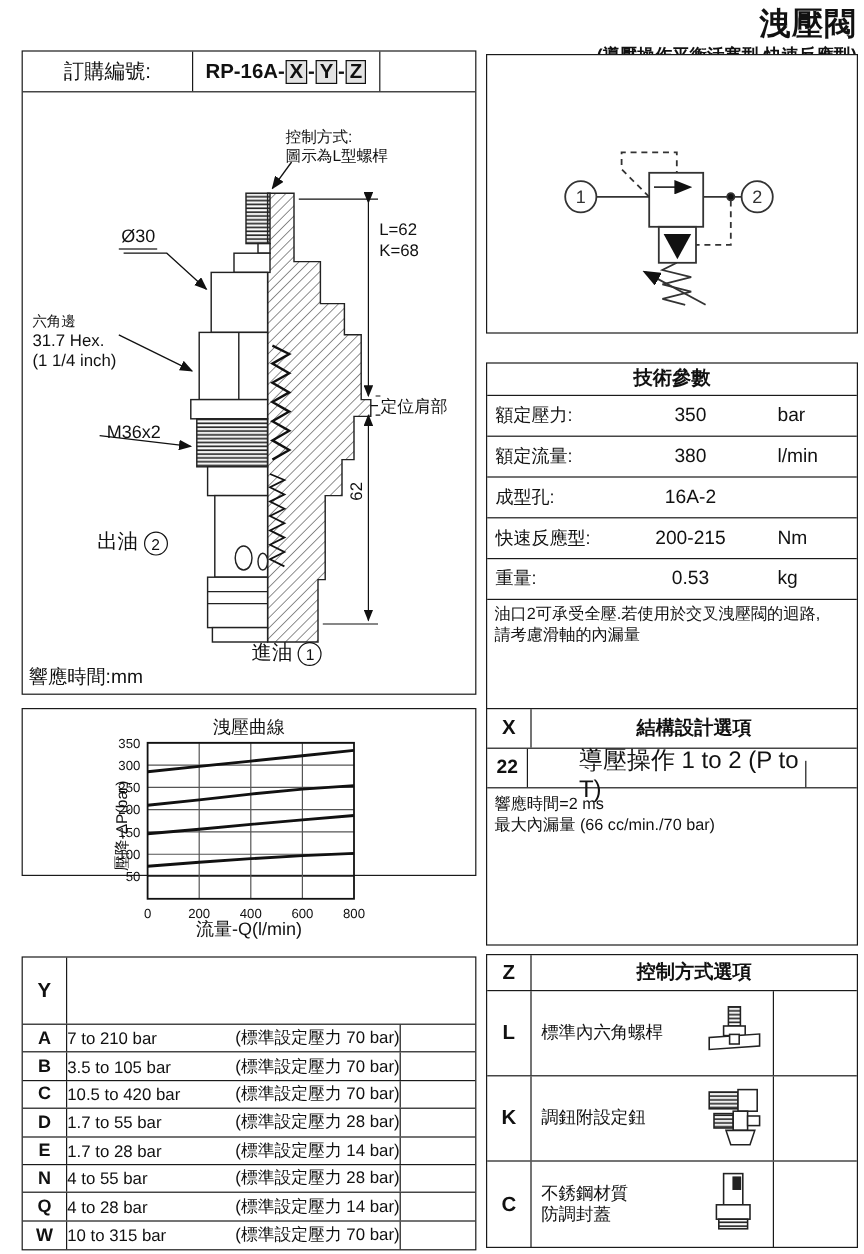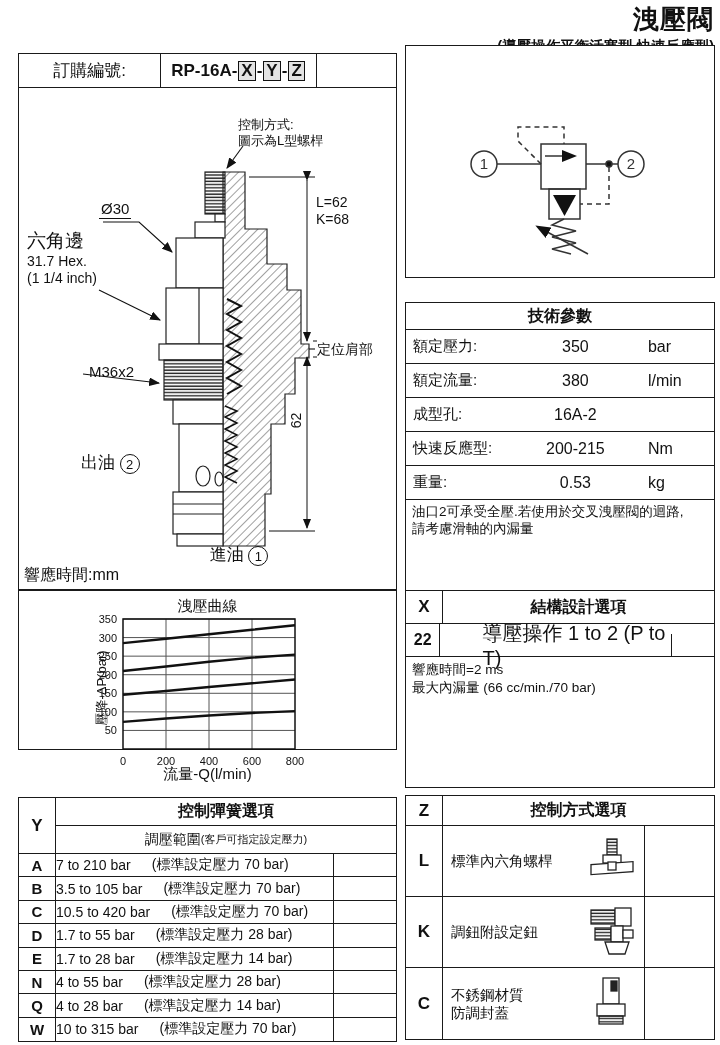--- a/index.html
+++ b/index.html
@@ -45,21 +45,21 @@
     align-items:center; justify-content:center; font-weight:bold; font-size:17px; }
   .opt-title { flex:1; display:flex; align-items:center; justify-content:center;
     font-weight:bold; font-size:16px; }
   .y-sub { display:flex; align-items:center; justify-content:center; font-size:14px;
     border-bottom:1.5px solid #1a1a1a; height:26px; }
   .y-sub .small { font-size:11px; }
   .y-row { display:flex; height:23.4px; border-bottom:1.5px solid #1a1a1a; }
   .y-row:last-child { border-bottom:none; }
   .y-row .y-code { width:37px; border-right:1.5px solid #1a1a1a; display:flex;
     align-items:center; justify-content:center; font-weight:bold; font-size:15px; }
-  .y-row .y-text { flex:1; display:flex; align-items:center; justify-content:flex-start;
+  .y-row .y-text { flex:1; display:flex; align-items:center; justify-content:space-between;
     font-size:14px; border-right:1.5px solid #1a1a1a; gap:21px; white-space:nowrap; }
   .y-row .y-empty { width:62px; }
   .x-row { display:flex; height:33px; border-bottom:1.5px solid #1a1a1a;gap:42px; }
   .x-row .x-code { width:37px; border-right:1.5px solid #1a1a1a; display:flex;
     align-items:center; justify-content:center; font-weight:bold; font-size:16px; }
   .x-row .x-text { width:204px; border-right:1.5px solid #1a1a1a; display:flex;
     align-items:center; justify-content:center; font-size:20px;margin-top:10px; }
   .x-notes { padding:4px 6px; font-size:13.5px; line-height:1.35; }
   .z-row { display:flex; height:71.2px; border-bottom:1.5px solid #1a1a1a; }
   .z-row:last-child { border-bottom:none; }
@@ -83,21 +83,21 @@
 </head>
 <body>
 
 <div class="page">
 
   <div class="titleblock">
     <div class="title">洩壓閥</div>
     <div class="subtitle">(導壓操作平衡活塞型,快速反應型)</div>
   </div>
 
-  <div class="box" style="left:18px; top:53px; width:379px; height:537px;">
+  <div class="box" style="left:18px; top:42px; width:379px; height:537px;">
     <div class="order-row">
       <div class="order-label">訂購編號:</div>
       <div class="order-value">
         <span>RP-16A-</span>
           <span class="code-box">X</span>
           <span>-</span>
           <span class="code-box">Y</span>
           <span>-</span>
           <span class="code-box">Z</span>
       </div>
@@ -158,21 +158,21 @@
         <line x1="80" y1="196" x2="141" y2="226" marker-end="url(#arr)"></line>
         <line x1="64" y1="280" x2="140" y2="289" marker-end="url(#arr)"></line>
         <line x1="296" y1="255" x2="290" y2="255"></line>
       </g>
     </svg>
 
     <div class="dlabel pre" style="left:219px; top:63px;">控制方式:
 圖示為L型螺桿</div>
     <div class="dlabel" style="left:80px; top:146px; font-size:15px; border-bottom:1px solid #111; padding:0 2px;">Ø30</div>
     <div class="dlabel" style="left:8px; top:176px;">
-      <div style="font-size:19px;">六角邊</div>
+      <div style="font-size:12px;margin-top:42px;">六角邊</div>
       <div style="font-size:14px;">31.7 Hex.</div>
       <div style="font-size:14px;">(1 1/4 inch)</div>
     </div>
     <div class="dlabel" style="left:22px; top:309px; font-size:15px;margin-left:48px;">M36x2</div>
     <div class="dlabel" style="left:62px; top:399px; font-size:17px;">
       <span>出油</span>
       <span class="circle-num">2</span>
     </div>
     <div class="dlabel" style="left:160px; top:491px; width:120px; text-align:center; font-size:17px;">
       <span>進油</span>
@@ -236,21 +236,21 @@
     </div>
     <div class="tech-row">
       <div class="t-label">重量:</div>
       <div class="t-value">0.53</div>
       <div class="t-unit">kg</div>
     </div>
     <div class="tech-note pre">油口2可承受全壓.若使用於交叉洩壓閥的迴路,
 請考慮滑軸的內漏量</div>
   </div>
 
-  <div class="box" style="left:18px; top:590px; width:379px; height:160px;padding-left:45px;">
+  <div class="box" style="left:18px; top:590px; width:379px; height:140px;padding-left:45px;">
     <div class="chart-title">洩壓曲線</div>
     <div class="chart-ylabel">壓降-ΔP(bar)</div>
     <svg id="chart-svg" style="position:absolute; left:0; top:0;" width="376" height="197" viewBox="0 0 376 197" font-family="Liberation Sans, sans-serif">
         <line x1="104" y1="139.42857142857144" x2="276" y2="139.42857142857144" stroke="#555" stroke-width="1"></line>
         <text x="98" y="143.42857142857144" text-anchor="end" font-size="11" fill="#111">50</text>
         <line x1="104" y1="120.85714285714286" x2="276" y2="120.85714285714286" stroke="#555" stroke-width="1"></line>
         <text x="98" y="124.85714285714286" text-anchor="end" font-size="11" fill="#111">100</text>
         <line x1="104" y1="102.28571428571429" x2="276" y2="102.28571428571429" stroke="#555" stroke-width="1"></line>
         <text x="98" y="106.28571428571429" text-anchor="end" font-size="11" fill="#111">150</text>
         <line x1="104" y1="83.71428571428572" x2="276" y2="83.71428571428572" stroke="#555" stroke-width="1"></line>
@@ -290,27 +290,20 @@
     </div>
     <div class="x-notes">
       <div>響應時間=2 ms</div>
       <div>最大內漏量 (66 cc/min./70 bar)</div>
     </div>
   </div>
 
   <div class="box" style="left:18px; top:797px; width:379px; height:245px;">
     <div style="display:flex; height:56px; border-bottom:1.5px solid #1a1a1a;">
       <div class="opt-code" style="border-right:1.5px solid #1a1a1a;">Y</div>
-      <div style="flex:1; display:flex; flex-direction:column;">
-        <div class="opt-title" style="height:30px; border-bottom:1.5px solid #1a1a1a;">控制彈簧選項</div>
-        <div class="y-sub" style="border-bottom:none; flex:1;">
-          <span>調壓範圍</span>
-            <span class="small">(客戶可指定設定壓力)</span>
-        </div>
-      </div>
     </div>
     <div class="y-row">
       <div class="y-code">A</div>
       <div class="y-text">
           <span>7 to 210 bar</span>
           <span>(標準設定壓力 70 bar)</span>
         </div>
       <div class="y-empty"></div>
     </div>
     <div class="y-row">

